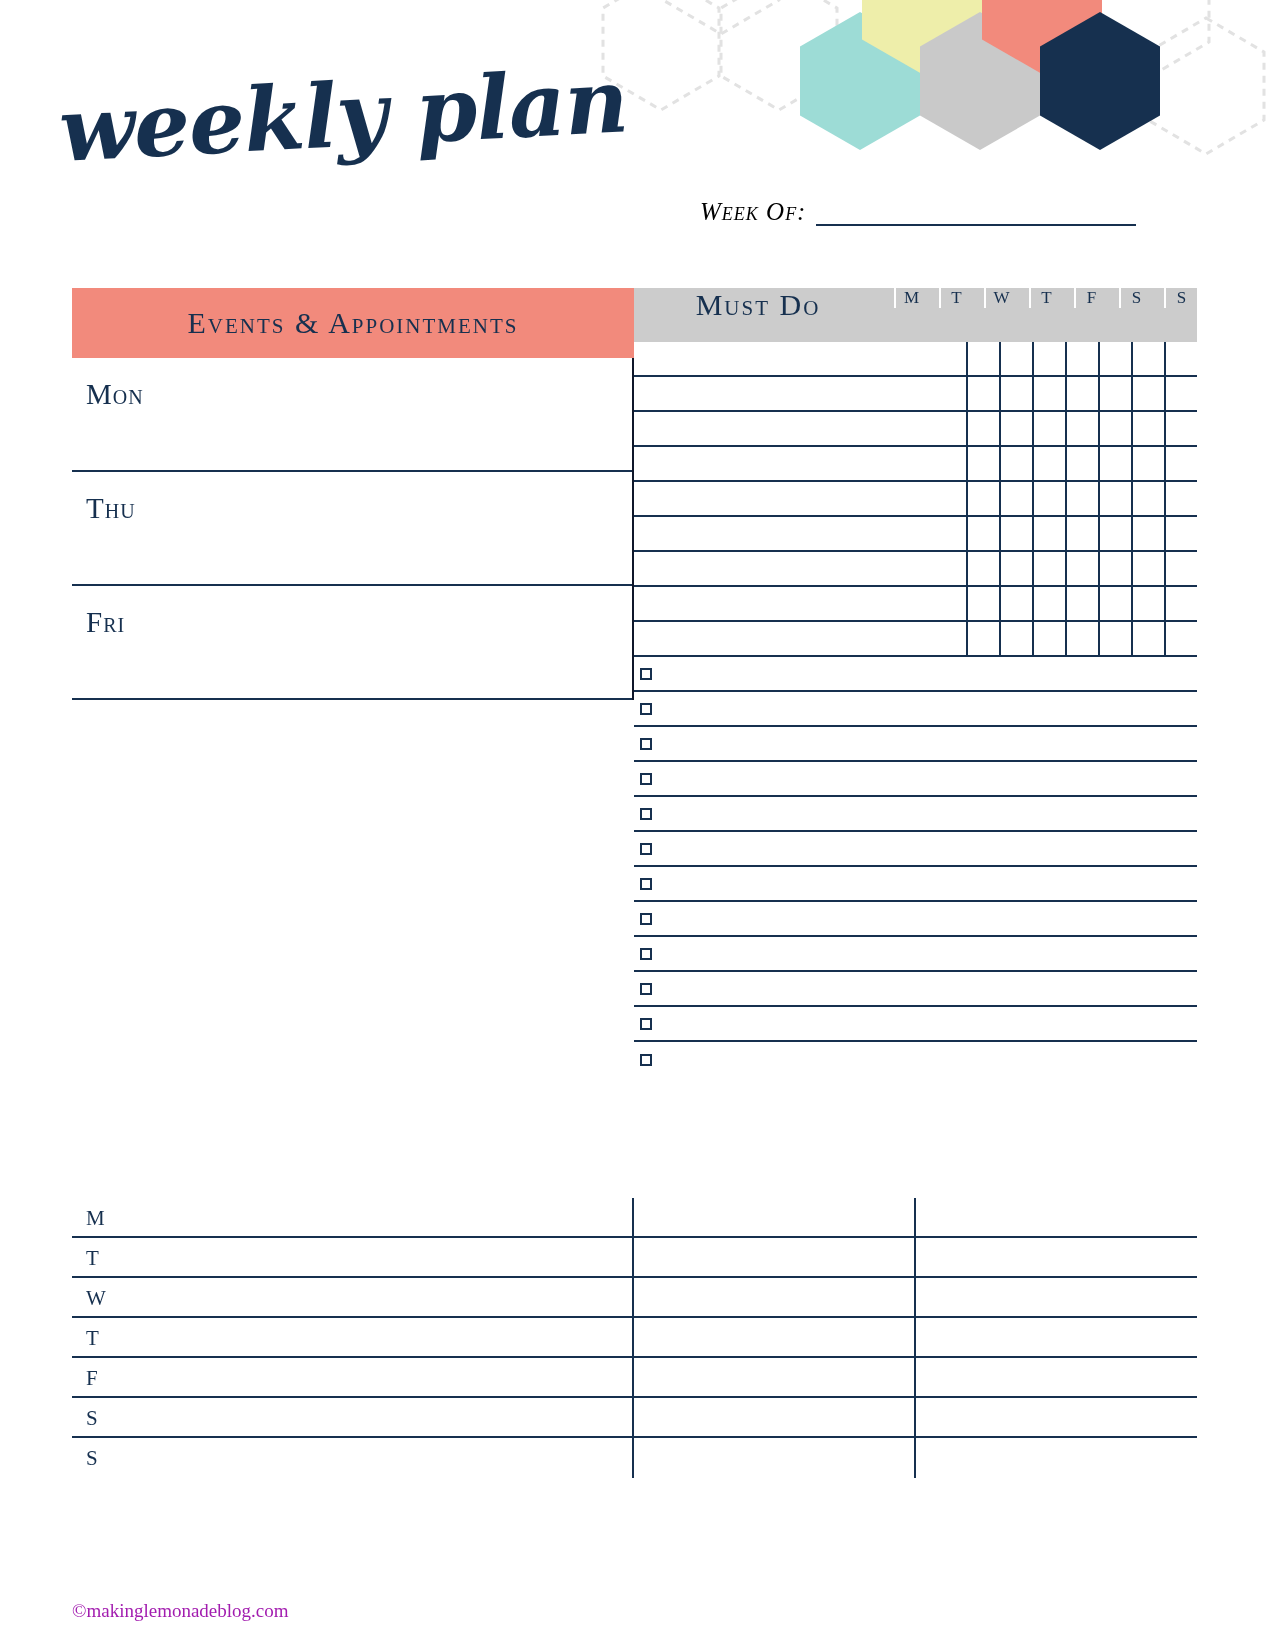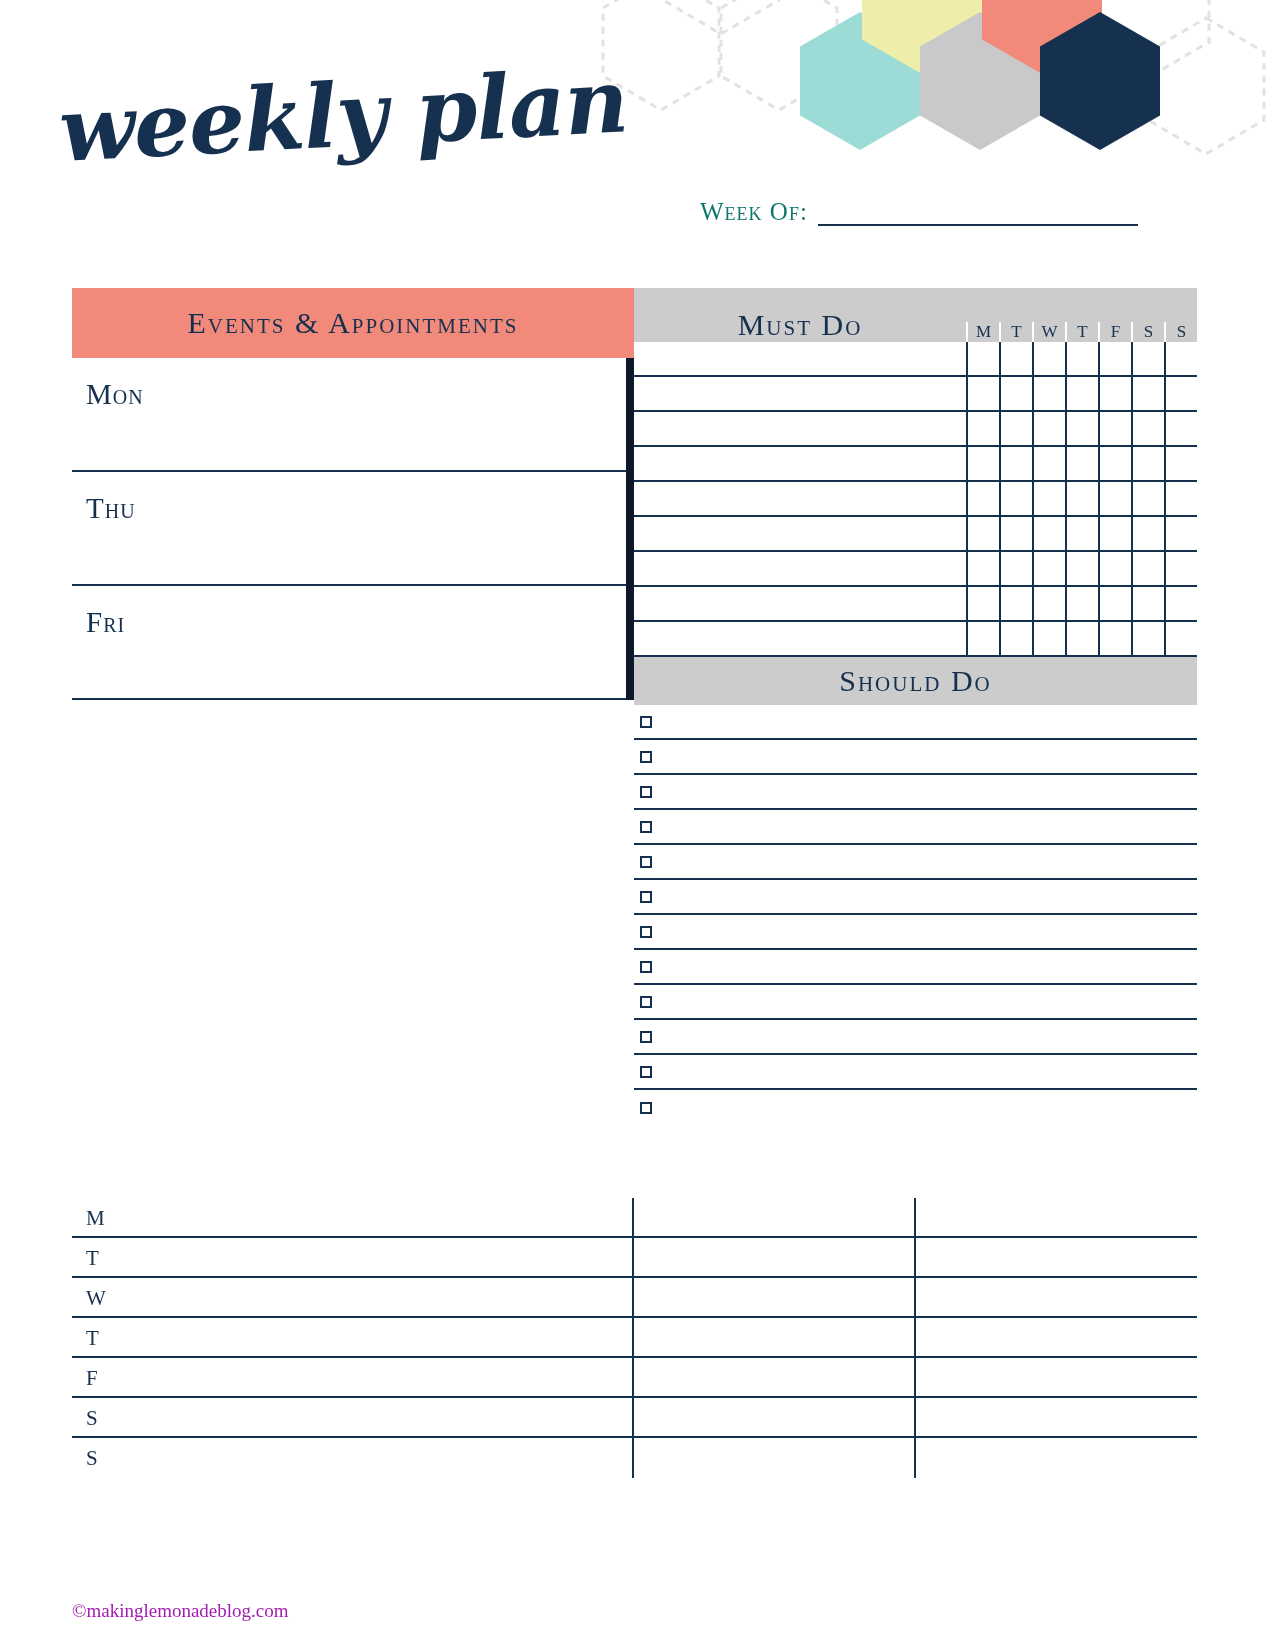--- a/index.html
+++ b/index.html
@@ -54,22 +54,23 @@
     position: absolute;
     left: 700px; top: 198px;
     display: flex;
     align-items: flex-end;
     gap: 10px;
   }
   .weekof-label {
     font-family: "Liberation Serif", serif;
     font-variant: small-caps;
     font-size: 25px;
-    color: #0f766e;
+    color: #000000;
     letter-spacing: 1px;
+    font-style: italic;
   }
   .weekof-line {
     width: 320px;
     border-bottom: 2px solid #16304f;
     height: 22px;
   }
 
   
   .bar {
     height: 70px;
@@ -90,21 +91,21 @@
     left: 72px; top: 288px;
     width: 1125px;
   }
   .main-row { display: flex; }
 
   .left-col { width: 562px; }
   .right-col { width: 563px; }
 
   
   .events-body {
-    border-right: 8px solid #0f172a;
+    border-right: 2px solid #0f172a;
   }
   .day-row {
     position: relative;
     height: 114px;
     border-bottom: 2px solid #16304f;
   }
   .day-row:first-child { }
   .day-label {
     position: absolute;
     left: 14px; top: 20px;
@@ -112,21 +113,22 @@
     font-size: 29px;
     color: #16304f;
     letter-spacing: 1px;
   }
 
   
   .mustdo-head {
     display: flex;
     background: #cccccc;
     height: 54px;
-    align-items: flex-end;
+    align-items: flex-start;
+    gap: 12px;
   }
   .mustdo-title {
     flex: 1;
     display: flex; align-items: center; justify-content: center;
     font-variant: small-caps;
     font-size: 30px;
     letter-spacing: 2px;
     color: #16304f;
   }
   .dow-cell {
@@ -381,21 +383,20 @@
             <div class="chk"></div>
             <div class="chk"></div>
             <div class="chk"></div>
             <div class="chk"></div>
             <div class="chk"></div>
             <div class="chk"></div>
             <div class="chk"></div>
           </div>
         </div>
 
-        <div class="bar grey" style="height:48px;">Should Do</div>
 
         <div class="shoulddo-body">
           <div class="should-line">
             <span class="checkbox"></span>
             <span></span>
           </div>
           <div class="should-line">
             <span class="checkbox"></span>
             <span></span>
           </div>

